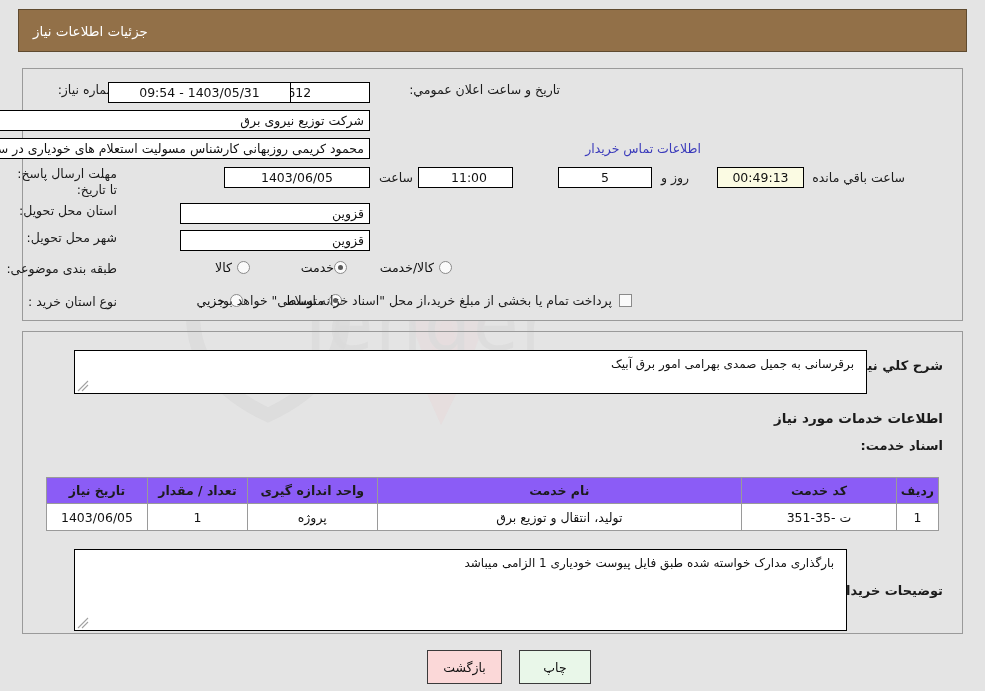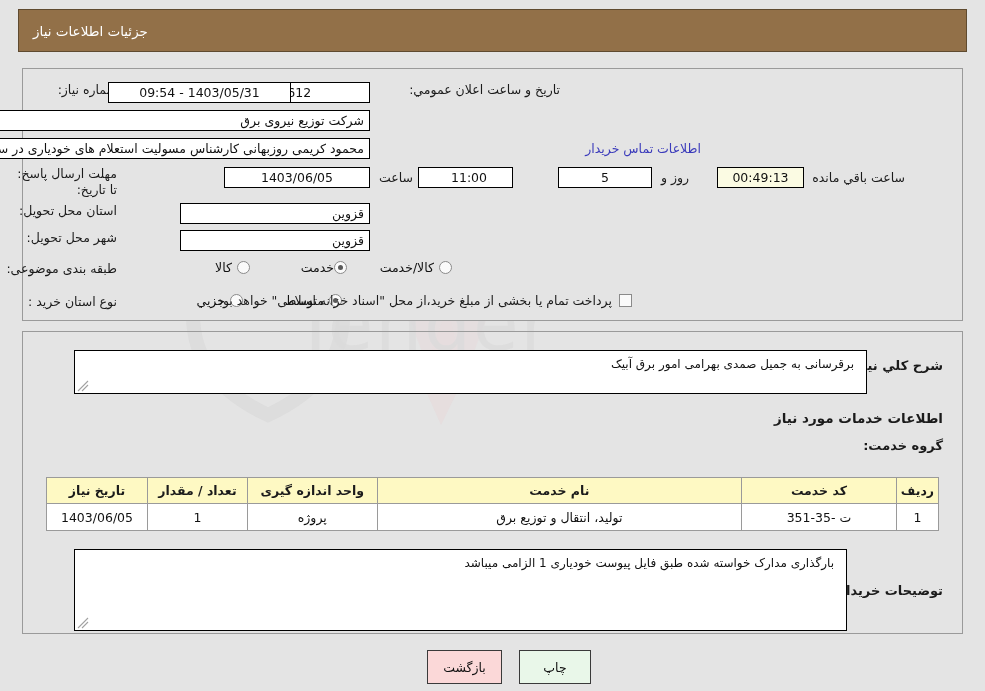--- a/index.html
+++ b/index.html
@@ -142,21 +142,21 @@
   
   .tbl {
     position: absolute;
     left: 46px; top: 477px;
     width: 893px;
     border-collapse: collapse;
     z-index: 3;
     font-size: 12.5px;
   }
   .tbl th {
-    background: #fef9c3;
+    background: #8b5cf6;
     border: 1px solid #9a9a9a;
     height: 26px;
     font-weight: bold;
     color: #1b1b1b;
     font-size: 12.5px;
     padding: 0 4px;
   }
   .tbl td {
     background: #ffffff;
     border: 1px solid #9a9a9a;
@@ -286,21 +286,21 @@
   <div class="tbox" style="right:118px; top:350px; width:793px; height:44px; z-index:4;">
     <div class="inner">برقرسانی به جمیل صمدی بهرامی امور برق آبیک</div>
     <svg class="resize-grip" viewBox="0 0 12 12">
       <path d="M1 11 L11 1" stroke="#555" stroke-width="1.1" fill="none"></path>
       <path d="M5 11 L11 5" stroke="#555" stroke-width="1.1" fill="none"></path>
     </svg>
   </div>
 
   <span class="lbl lbl-bold" style="position:absolute; right:42px; top:410px; z-index:4; font-size:13.5px;">اطلاعات خدمات مورد نیاز</span>
 
-  <span class="lbl lbl-bold" style="position:absolute; right:42px; top:438px; z-index:4; font-size:13px;">گروه خدمت:</span>
+  <span class="lbl lbl-bold" style="position:absolute; right:42px; top:438px; z-index:4; font-size:13px;">اسناد خدمت:</span>
 
   <table class="tbl">
     <thead>
       <tr>
         <th style="width:42px;">ردیف</th>
         <th style="width:155px;">کد خدمت</th>
         <th style="width:365px;">نام خدمت</th>
         <th style="width:130px;">واحد اندازه گیری</th>
         <th style="width:100px;">تعداد / مقدار</th>
         <th style="width:101px;">تاریخ نیاز</th>

